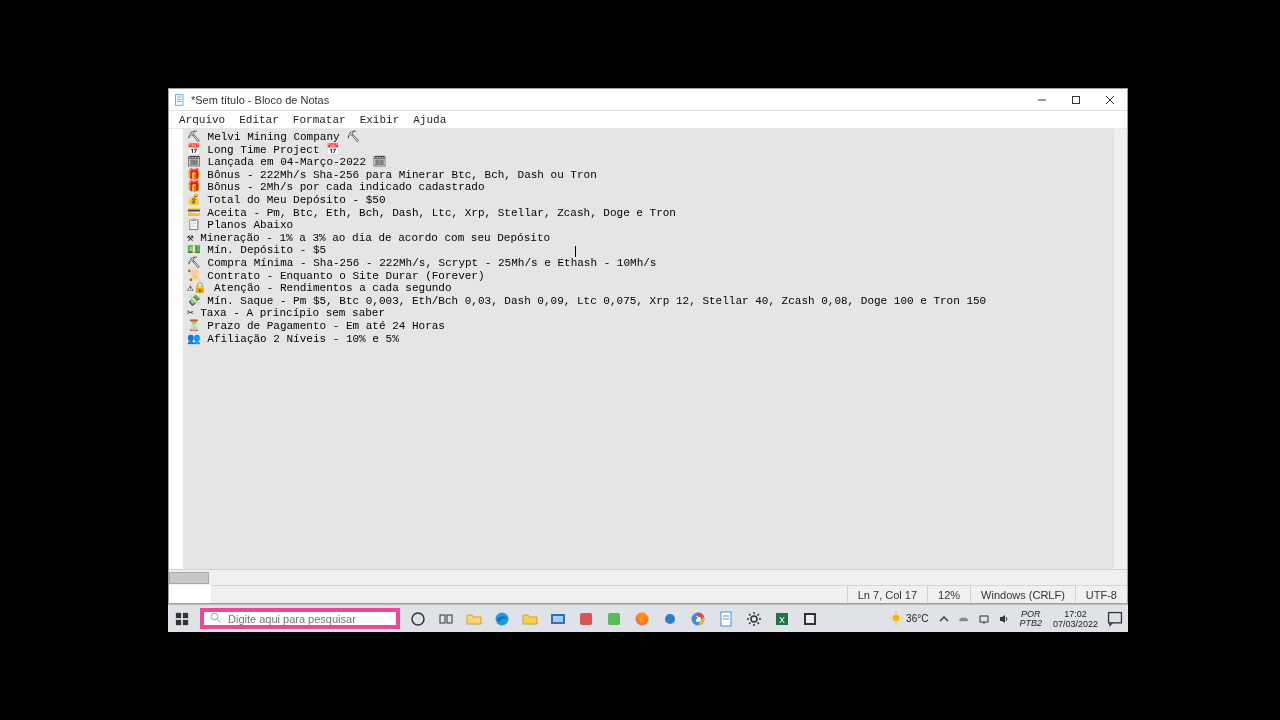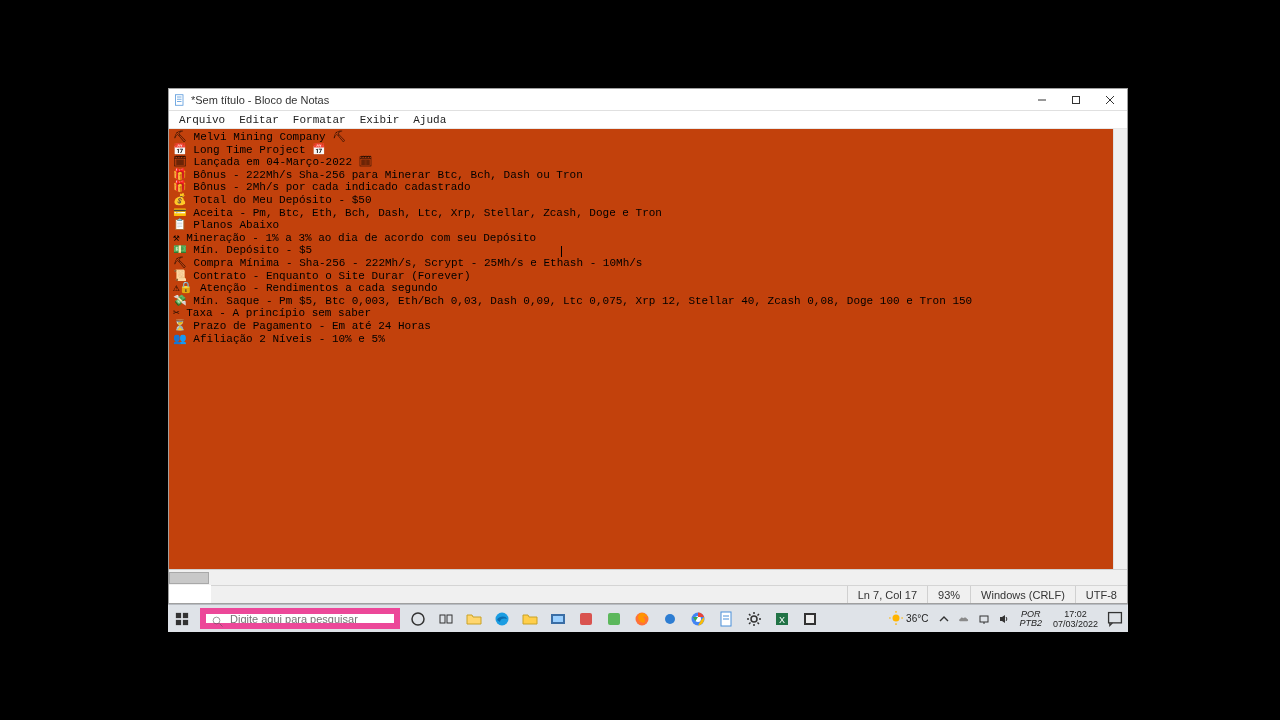--- a/index.html
+++ b/index.html
@@ -7,35 +7,35 @@
   .screen { position: absolute; left: 168px; top: 88px; width: 960px; height: 544px; background: #c0c0c0; }
   
   .window { position: absolute; left: 0; top: 0; width: 960px; height: 516px; background: #fff; border: 1px solid #a0a0a0; display: flex; flex-direction: column; }
   .titlebar { height: 22px; background: #fff; display: flex; align-items: center; font-size: 11px; color: #333; padding-left: 4px; border-bottom: 1px solid #e0e0e0; }
   .titlebar .icon { width: 14px; height: 14px; margin-right: 4px; display: inline-flex; align-items: center; justify-content: center; }
   .titlebar .icon svg { width: 12px; height: 12px; }
   .titlebar .spacer { flex: 1; }
   .winbtn { width: 34px; height: 22px; display: flex; align-items: center; justify-content: center; font-size: 10px; color: #333; cursor: default; }
   .menubar { height: 18px; display: flex; align-items: center; padding-left: 4px; font-size: 11px; color: #222; border-bottom: 1px solid #e8e8e8; gap: 2px; font-family: Liberation Mono, monospace; }
   .menubar span { padding: 1px 6px; cursor: default; }
-  .editor { flex: 1; background: #c2410c; position: relative; overflow: hidden; }
+  .editor { flex: 1; background: #e5e5e5; position: relative; overflow: hidden; margin-left: 14px; }
   .editor-content { font-family: Consolas, "Courier New", monospace; font-size: 11px; line-height: 12.6px; white-space: pre; color: #000; padding: 2px 4px; }
   .hscroll { height: 16px; background: #f0f0f0; border-top: 1px solid #d0d0d0; position: relative; }
   .hscroll .thumb { position:absolute; left:0; top:2px; width:40px; height:12px; background:#c8c8c8; border:1px solid #a8a8a8;}
   .statusbar { height: 18px; background: #f0f0f0; border-top: 1px solid #d4d4d4; display: flex; align-items: center; font-size: 11px; color: #333; margin-left: 42px; }
   .statusbar .seg { padding: 0 10px; border-left: 1px solid #d0d0d0; height: 100%; display: flex; align-items: center; }
   .statusbar .filler { flex: 1; }
   .cursor-mark { position: absolute; width: 1px; height: 11px; background: #000; }
   
   .vscroll { position:absolute; right:0; top:40px; bottom:34px; width:14px; background:#f0f0f0; border-left:1px solid #e0e0e0;}
   
   .taskbar { position: absolute; left: 0; bottom: 0; width: 960px; height: 28px; background: #dfe3e8; display: flex; align-items: stretch; border-top: 1px solid #b8bcc2; }
   .tb-start { width: 28px; display: flex; align-items: center; justify-content: center; }
   .tb-start svg { width: 14px; height: 14px; }
-  .tb-search { flex: 0 0 200px; background: #fff; margin: 3px 4px; border: 6px solid #ec4899; display: flex; padding: 0 6px; gap: 6px; }
+  .tb-search { flex: 0 0 200px; background: #fff; margin: 3px 4px; border: 4px solid #ec4899; display: flex; align-items: center; padding: 0 6px; gap: 6px; }
   .tb-search .sicon svg { width: 12px; height: 12px; opacity: .6; }
   .tb-search input { border: none; outline: none; font-size: 11px; color: #666; flex:1; background: transparent; }
   .tb-icons { display: flex; align-items: center; }
   .tb-ico { width: 28px; height: 28px; display: flex; align-items: center; justify-content: center; font-size: 14px; }
   .tb-ico svg { width: 16px; height: 16px; }
   .tb-spacer { flex: 1; }
   .tray { display: flex; align-items: center; gap: 4px; padding-right: 4px; font-size: 10px; color: #222; }
   .tray .tico { width: 16px; height: 16px; display: flex; align-items: center; justify-content: center; }
   .tray .tico svg { width: 12px; height: 12px; }
   .tray .weather { display: flex; align-items: center; gap: 3px; padding: 0 4px; }
@@ -104,21 +104,21 @@
 <span>👥 Afiliação 2 Níveis - 10% e 5%</span></div>
       <span class="cursor-mark" style="left:392px; top:117px;"></span>
     </div>
     <div class="vscroll"></div>
     <div class="hscroll">
         <div class="thumb"></div>
       </div>
     <div class="statusbar">
       <div class="filler"></div>
       <div class="seg">Ln 7, Col 17</div>
-      <div class="seg">93%</div>
+      <div class="seg">12%</div>
       <div class="seg">Windows (CRLF)</div>
       <div class="seg">UTF-8</div>
     </div>
   </div>
 
   <div class="taskbar">
     <div class="tb-start">
       <svg viewBox="0 0 16 16">
           <rect x="1" y="1" width="6" height="6" fill="#333"></rect>
           <rect x="9" y="1" width="6" height="6" fill="#333"></rect>

